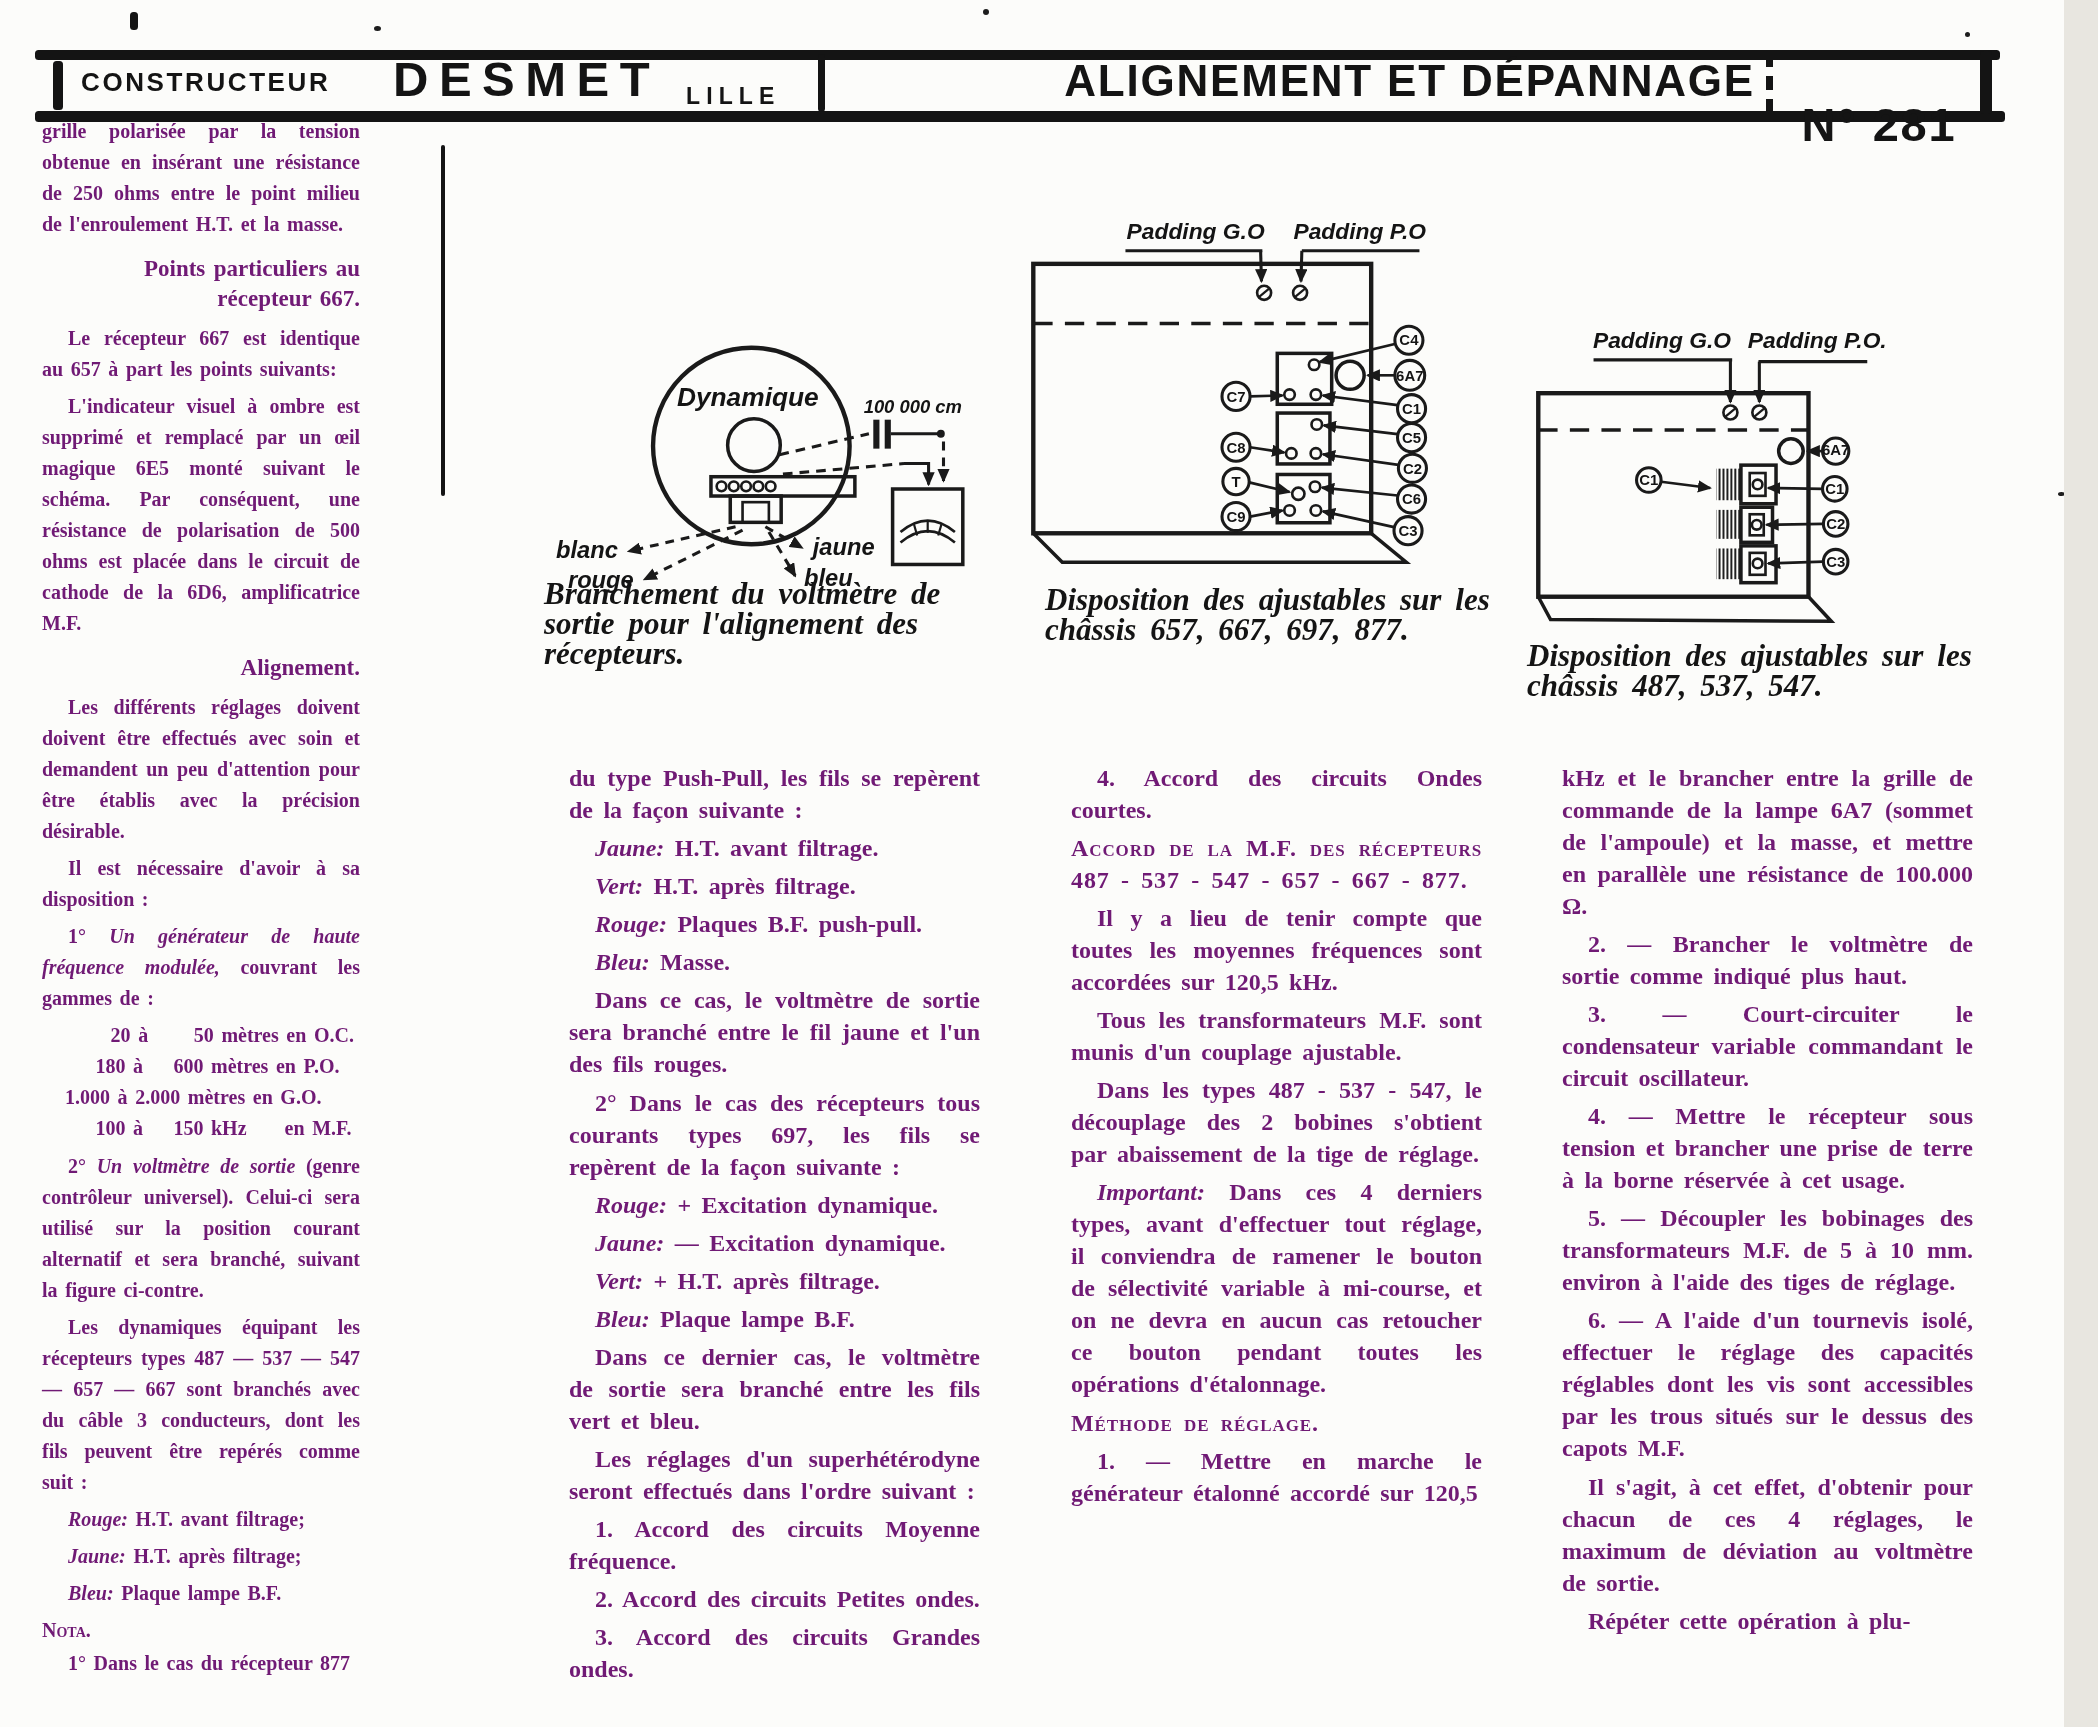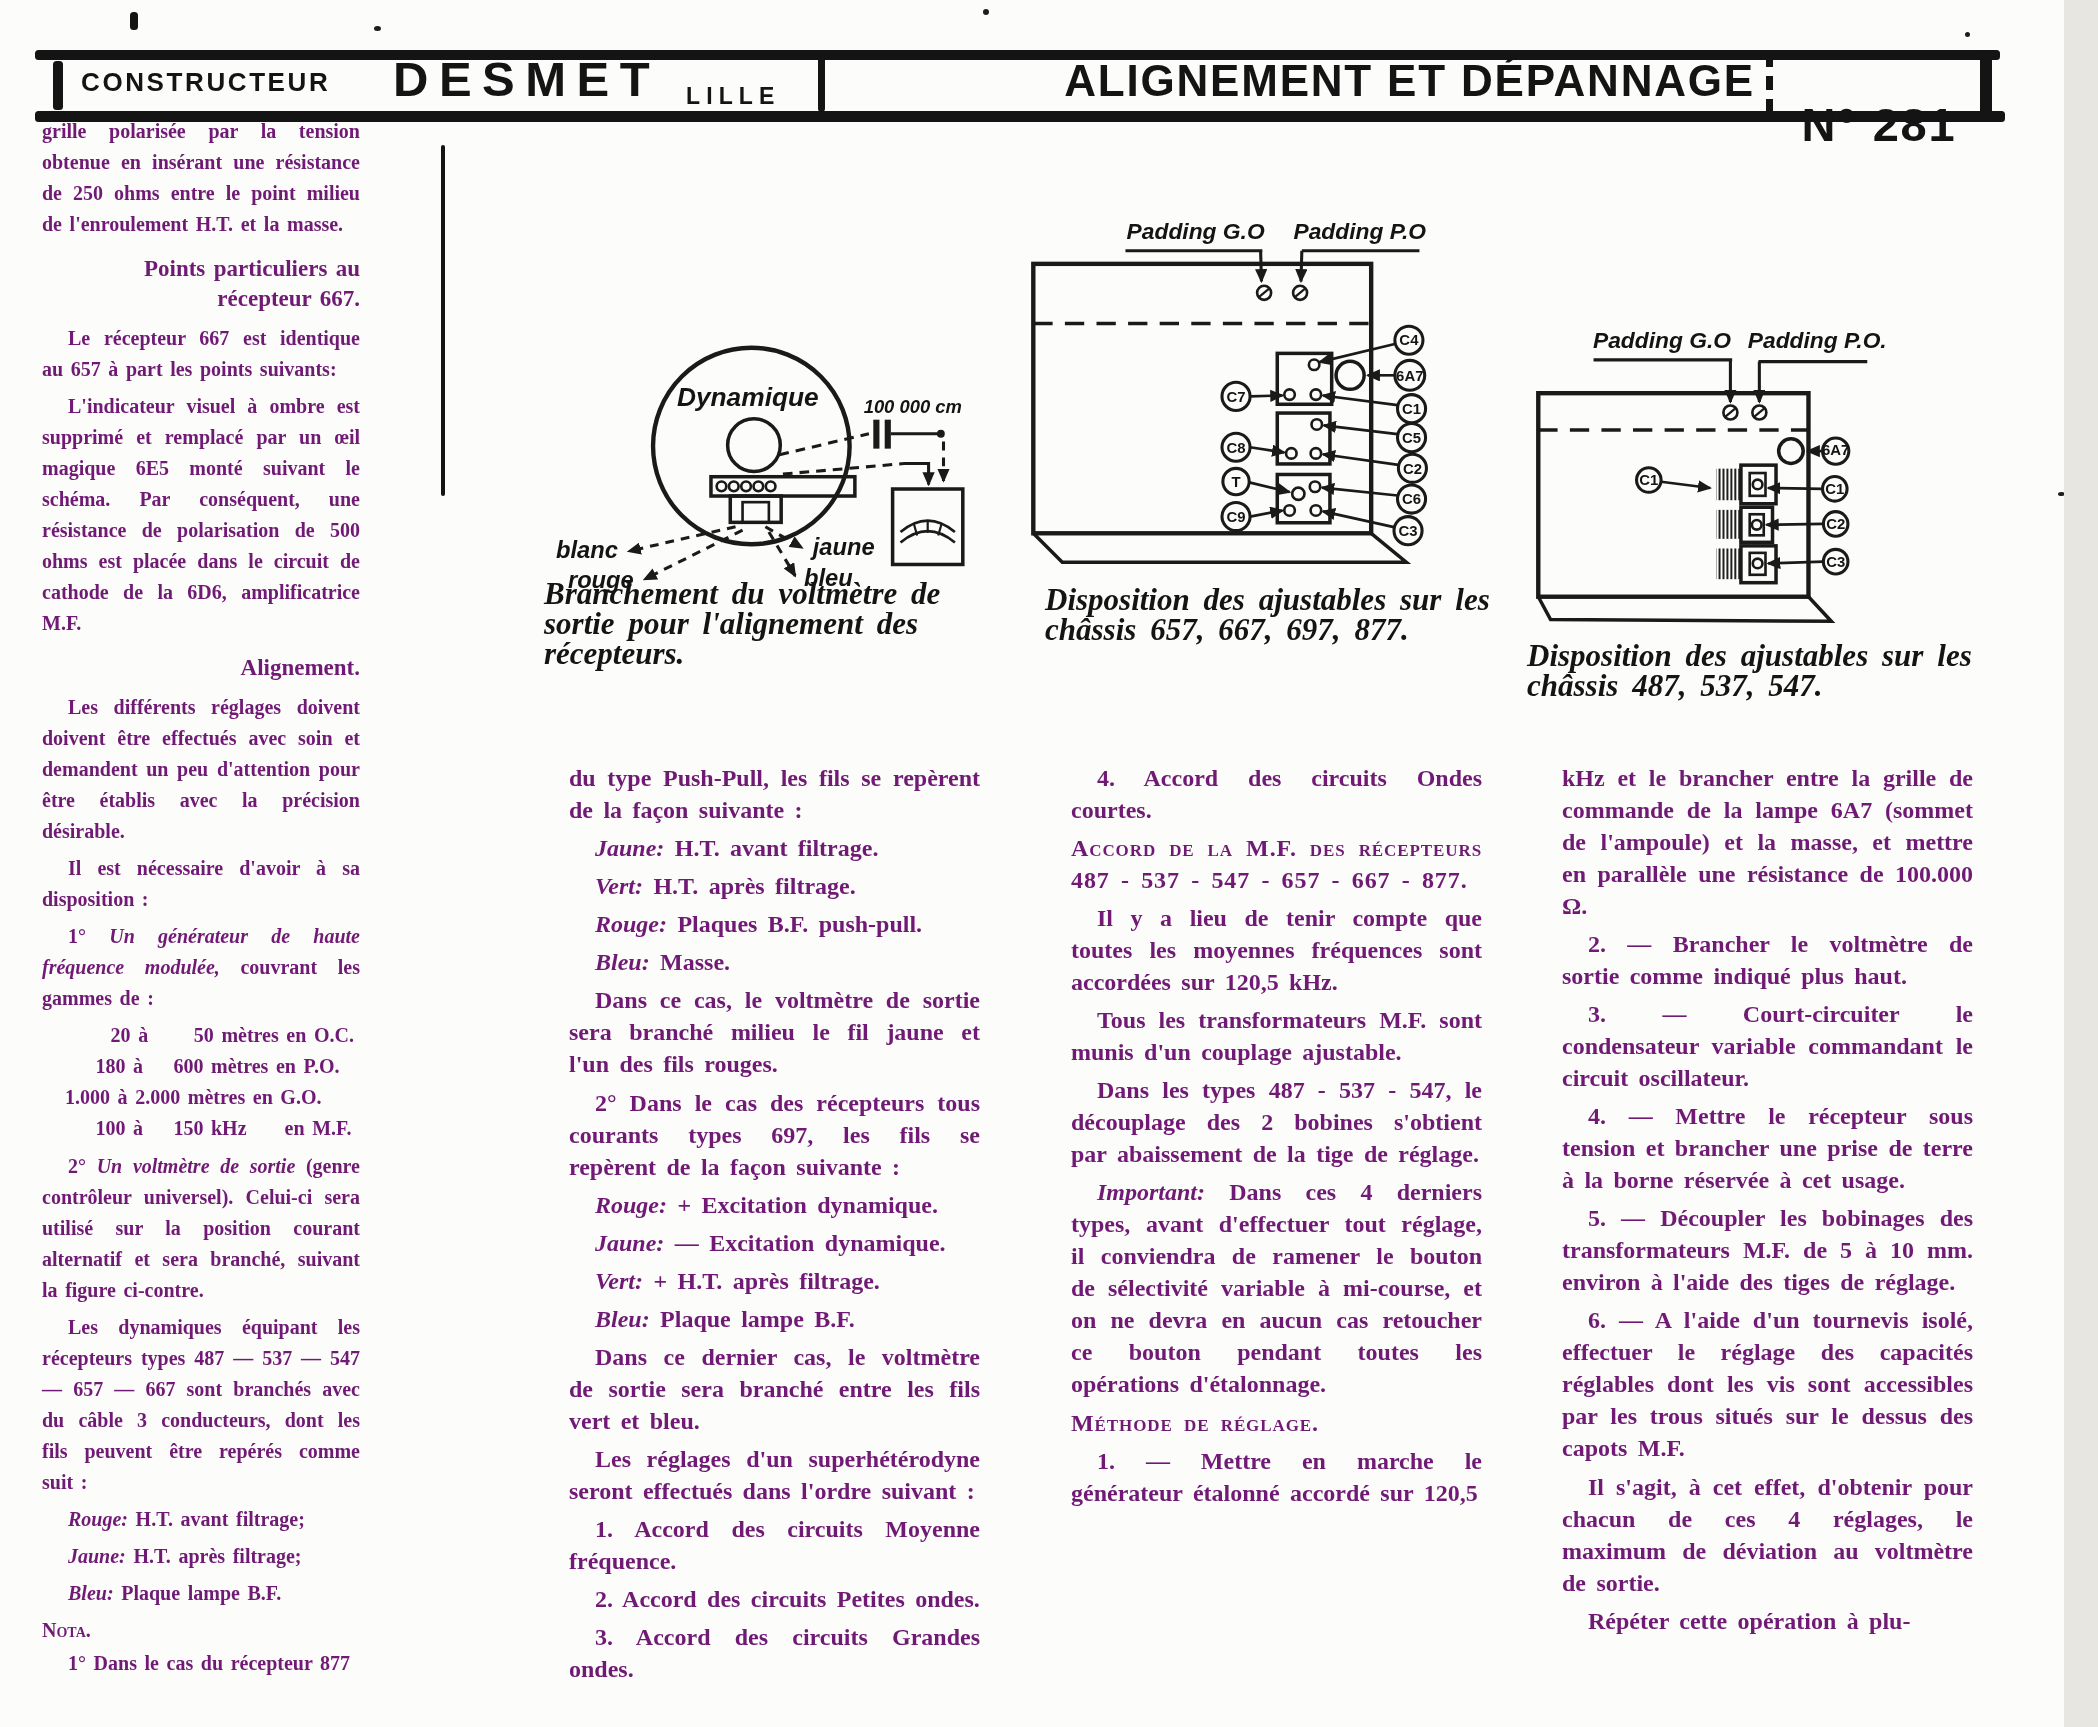--- a/index.html
+++ b/index.html
@@ -330,21 +330,21 @@
     <div>Disposition des ajustables sur les</div>
     <div>châssis 487, 537, 547.</div>
   </div>
 
   <section class="col colwide col2">
     <p class="noindent">du type Push-Pull, les fils se repèrent de la façon suivante :</p>
     <p class="def"><i>Jaune:</i><span> H.T. avant filtrage.</span></p>
     <p class="def"><i>Vert:</i><span> H.T. après filtrage.</span></p>
     <p class="def"><i>Rouge:</i><span> Plaques B.F. push-pull.</span></p>
     <p class="def"><i>Bleu:</i><span> Masse.</span></p>
-    <p>Dans ce cas, le voltmètre de sortie sera branché milieu le fil jaune et l'un des fils rouges.</p>
+    <p>Dans ce cas, le voltmètre de sortie sera branché entre le fil jaune et l'un des fils rouges.</p>
     <p>2° Dans le cas des récepteurs tous courants types 697, les fils se repèrent de la façon suivante :</p>
     <p class="def"><i>Rouge:</i><span> + Excitation dynamique.</span></p>
     <p class="def"><i>Jaune:</i><span> — Excitation dynamique.</span></p>
     <p class="def"><i>Vert:</i><span> + H.T. après filtrage.</span></p>
     <p class="def"><i>Bleu:</i><span> Plaque lampe B.F.</span></p>
     <p>Dans ce dernier cas, le voltmètre de sortie sera branché entre les fils vert et bleu.</p>
     <p>Les réglages d'un superhétérodyne seront effectués dans l'ordre suivant :</p>
     <p>1. Accord des circuits Moyenne fréquence.</p>
     <p>2. Accord des circuits Petites ondes.</p>
     <p>3. Accord des circuits Grandes ondes.</p>

